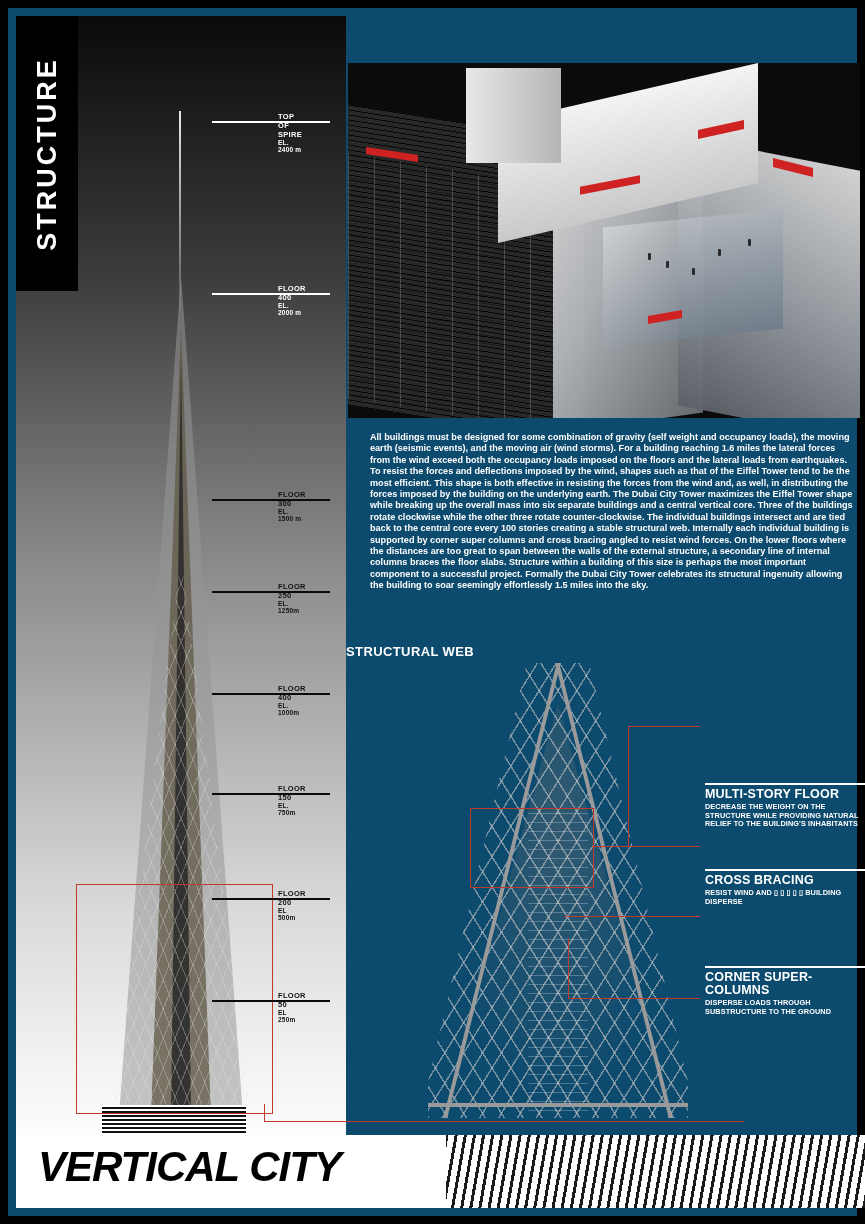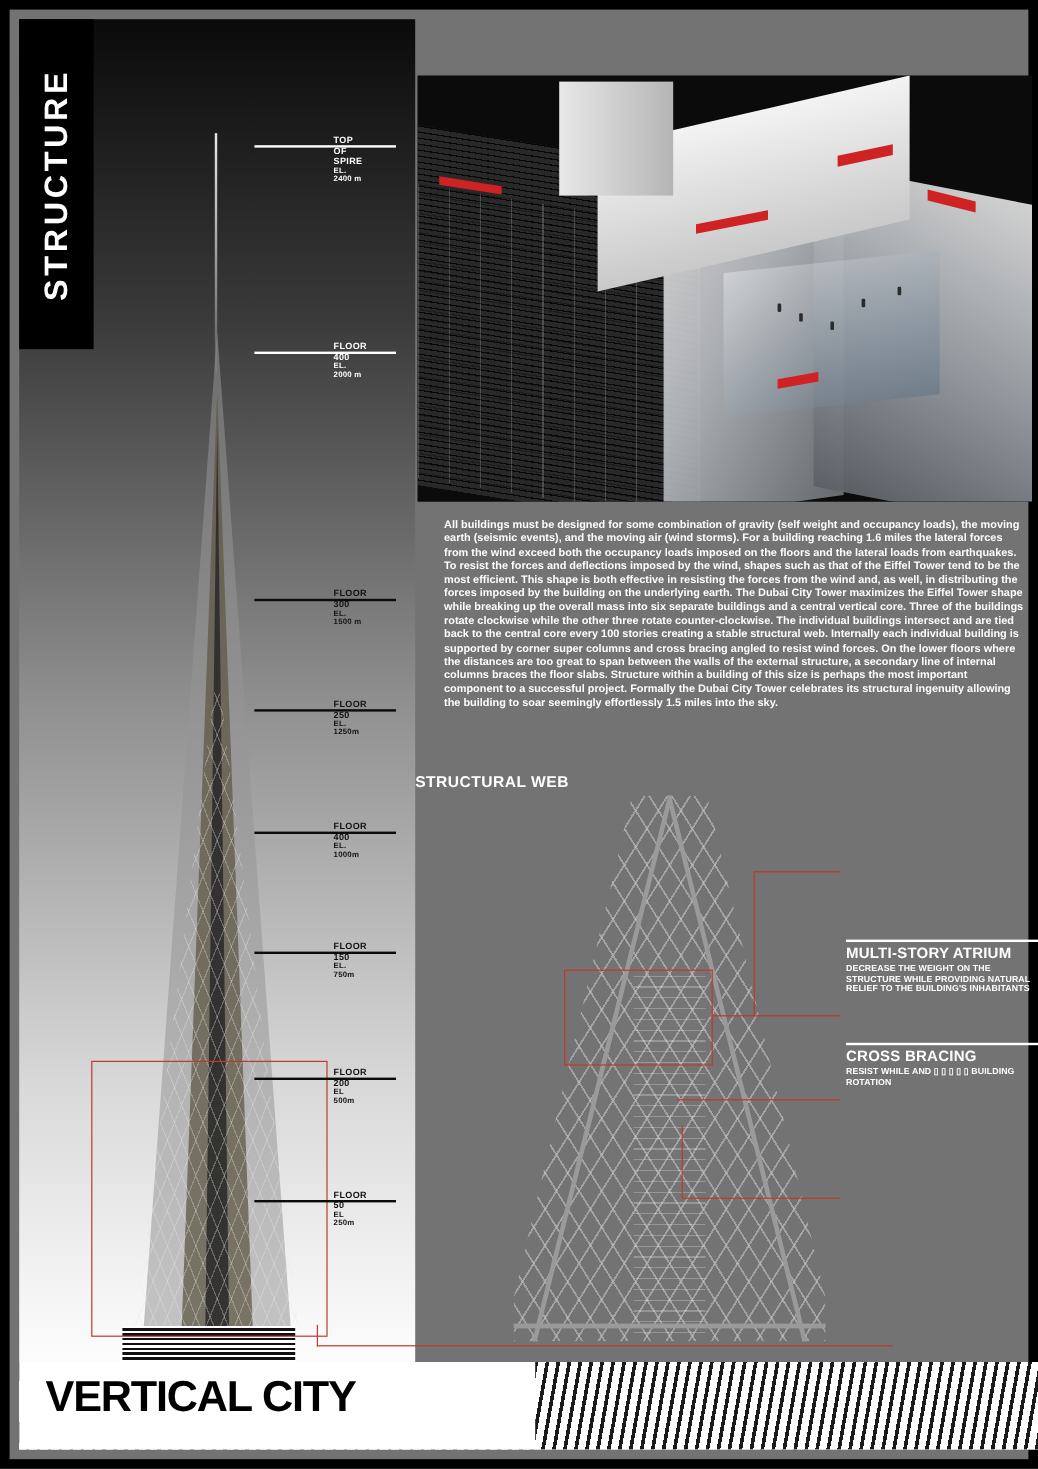--- a/index.html
+++ b/index.html
@@ -3,21 +3,21 @@
 <meta charset="utf-8">
 <style>
   html,body{margin:0;padding:0;background:#000;}
   body{
     width:865px;height:1224px;overflow:hidden;
     font-family:"Liberation Sans", sans-serif;
     color:#fff;
   }
   #board{
     position:relative;width:865px;height:1224px;
-    background:#737373;
+    background:#0c4a6e;
     box-sizing:border-box;
     border:8px solid #000;
   }
   
   #elevation{
     position:absolute;left:8px;top:8px;width:330px;height:1135px;
     background:linear-gradient(to bottom,#0a0a0a 0%,#3a3a3a 22%,#8f8f8f 50%,#d8d8d8 78%,#f2f2f2 92%,#ffffff 100%);
     overflow:hidden;
   }
   #structure-tab{
@@ -179,21 +179,21 @@
   #banner .bars{
     position:absolute;left:0;top:0;width:849px;height:73px;
     background-image:repeating-linear-gradient(100deg,#000 0 3px,#fff 3px 9px);
     opacity:.9;
   }
   #banner .mask{
     position:absolute;left:0;top:0;width:430px;height:73px;background:#fff;
   }
   #banner .title{
     position:absolute;left:22px;top:8px;
-    font-size:36px;font-weight:bold;letter-spacing:-1px;color:#000;
+    font-size:42px;font-weight:bold;font-style:italic;letter-spacing:-1px;color:#000;
   }
 </style>
 </head>
 <body>
 
 <div id="board">
 
   <div id="elevation">
     <div class="tower-wrap">
       <div class="spire"></div>
@@ -308,30 +308,35 @@
   <div class="red-vline" style="left:620px;top:718px;height:120px;"></div>
   <div class="red-line" style="left:556px;top:908px;width:136px;"></div>
   <div class="red-line" style="left:560px;top:990px;width:132px;"></div>
   <div class="red-vline" style="left:560px;top:930px;height:60px;"></div>
   <div class="red-line" style="left:256px;top:1113px;width:480px;"></div>
   <div class="red-vline" style="left:256px;top:1096px;height:18px;"></div>
 
 
   <div class="callout" style="top:775px">
     <div class="divider"></div>
-    <h4>MULTI-STORY ATRIUM</h4>
+    <h4>MULTI-STORY FLOOR</h4>
     <p>DECREASE THE WEIGHT ON THE STRUCTURE WHILE PROVIDING NATURAL RELIEF TO THE BUILDING'S INHABITANTS</p>
   </div>
 
   <div class="callout" style="top:861px">
     <div class="divider"></div>
     <h4>CROSS BRACING</h4>
-    <p>RESIST WHILE AND ▯ ▯ ▯ ▯ ▯ BUILDING ROTATION</p>
-  </div>
-
+    <p>RESIST WIND AND ▯ ▯ ▯ ▯ ▯ BUILDING DISPERSE</p>
+  </div>
+
+  <div class="callout" style="top:958px">
+    <div class="divider"></div>
+    <h4>CORNER SUPER-COLUMNS</h4>
+    <p>DISPERSE LOADS THROUGH SUBSTRUCTURE TO THE GROUND</p>
+  </div>
 
   <div id="banner">
     <div class="bars"></div>
     <div class="mask"></div>
     <div class="title">VERTICAL CITY</div>
   </div>
 
 </div>
 
 </body></html>

